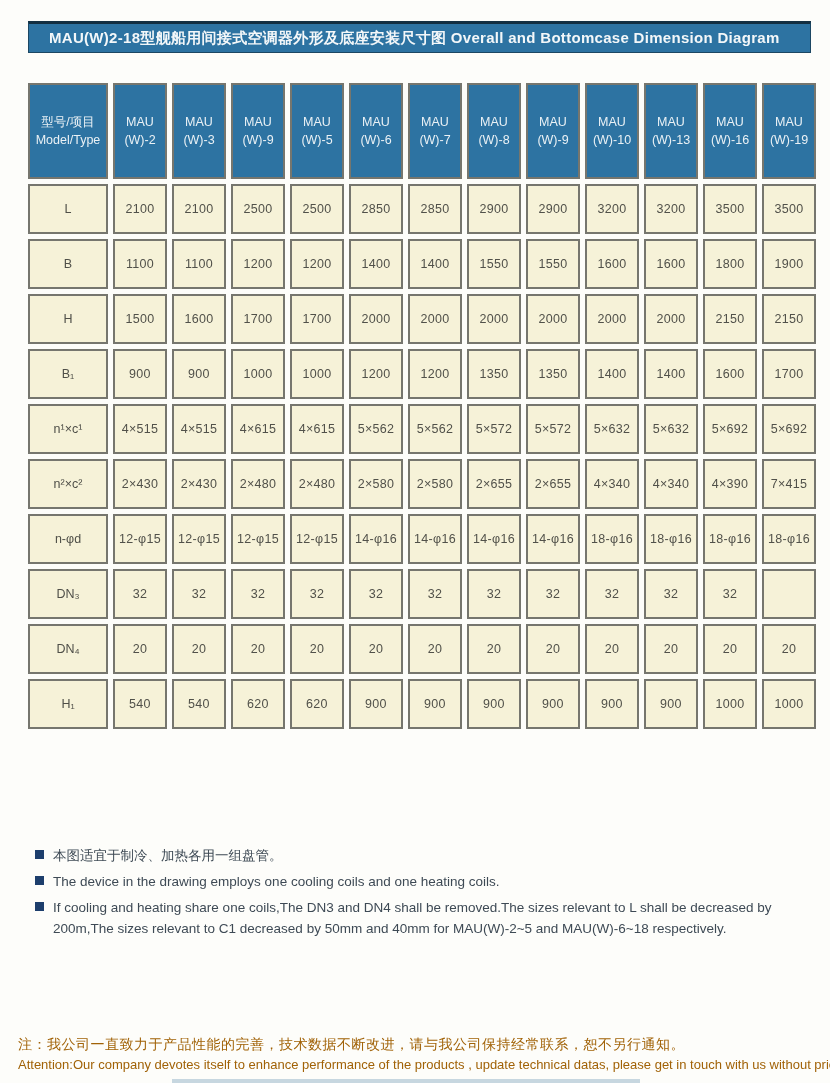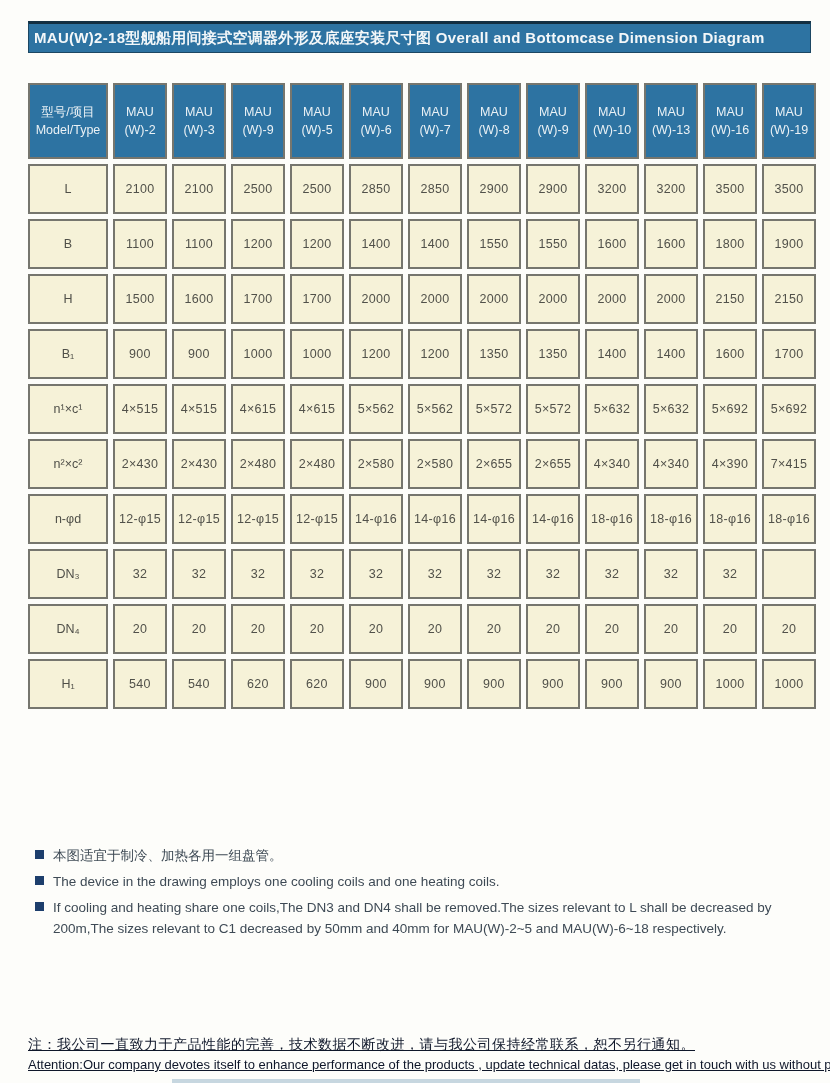--- a/index.html
+++ b/index.html
@@ -13,39 +13,39 @@
   
   .title-bar{
     position:absolute;left:28px;top:21px;width:783px;height:32px;
     box-sizing:border-box;
     background:#2d73a2;
     border:1px solid #1c4763;
     border-top:3px solid #132f42;
     color:#f3f7f9;
     font-size:15px;font-weight:bold;
     line-height:27px;
-    padding-left:5px;
+    padding-left:20px;
     letter-spacing:.3px;
     white-space:nowrap;
   }
   
   .spec-table{
     position:absolute;left:23px;top:78px;
     border-collapse:separate;border-spacing:5px;
   }
   .spec-table th,.spec-table td{
     box-sizing:border-box;
     border:2px solid #76766e;
     text-align:center;vertical-align:middle;
     padding:0;
   }
   .spec-table thead th{
     background:#2d73a2;color:#eaf1f5;
     font-size:12.5px;font-weight:normal;
-    width:54px;height:76px;line-height:18px;
+    width:54px;height:96px;line-height:18px;
   }
   .spec-table thead th.corner{width:80px;}
   .spec-table tbody th{
     background:#f6f2d8;color:#4f4f48;
     font-size:12.5px;font-weight:normal;
     width:80px;height:50px;
   }
   .spec-table tbody td{
     background:#f6f2d8;color:#51514a;
     font-size:12.5px;height:50px;
@@ -64,21 +64,21 @@
     font-size:13.5px;
     color:#3e4a55;
     line-height:21px;
   }
   .notes li::before{
     content:"";
     position:absolute;left:1px;top:5px;
     width:9px;height:9px;background:#1d3e6c;
   }
   
-  .footer{position:absolute;left:28px;top:1036px;width:790px;color:#0f172a;text-decoration:underline;}
+  .footer{position:absolute;left:18px;top:1036px;width:790px;color:#a16207;}
   .footer .zh{font-size:14px;letter-spacing:.5px;margin:0 0 3px 0;}
   .footer .en{font-size:13px;margin:0;white-space:nowrap;}
   .bottom-artifact{
     position:absolute;left:172px;bottom:0;width:468px;height:4px;
     background:#b9cdd9;opacity:.8;
   }
 </style>
 </head>
 <body>
 

